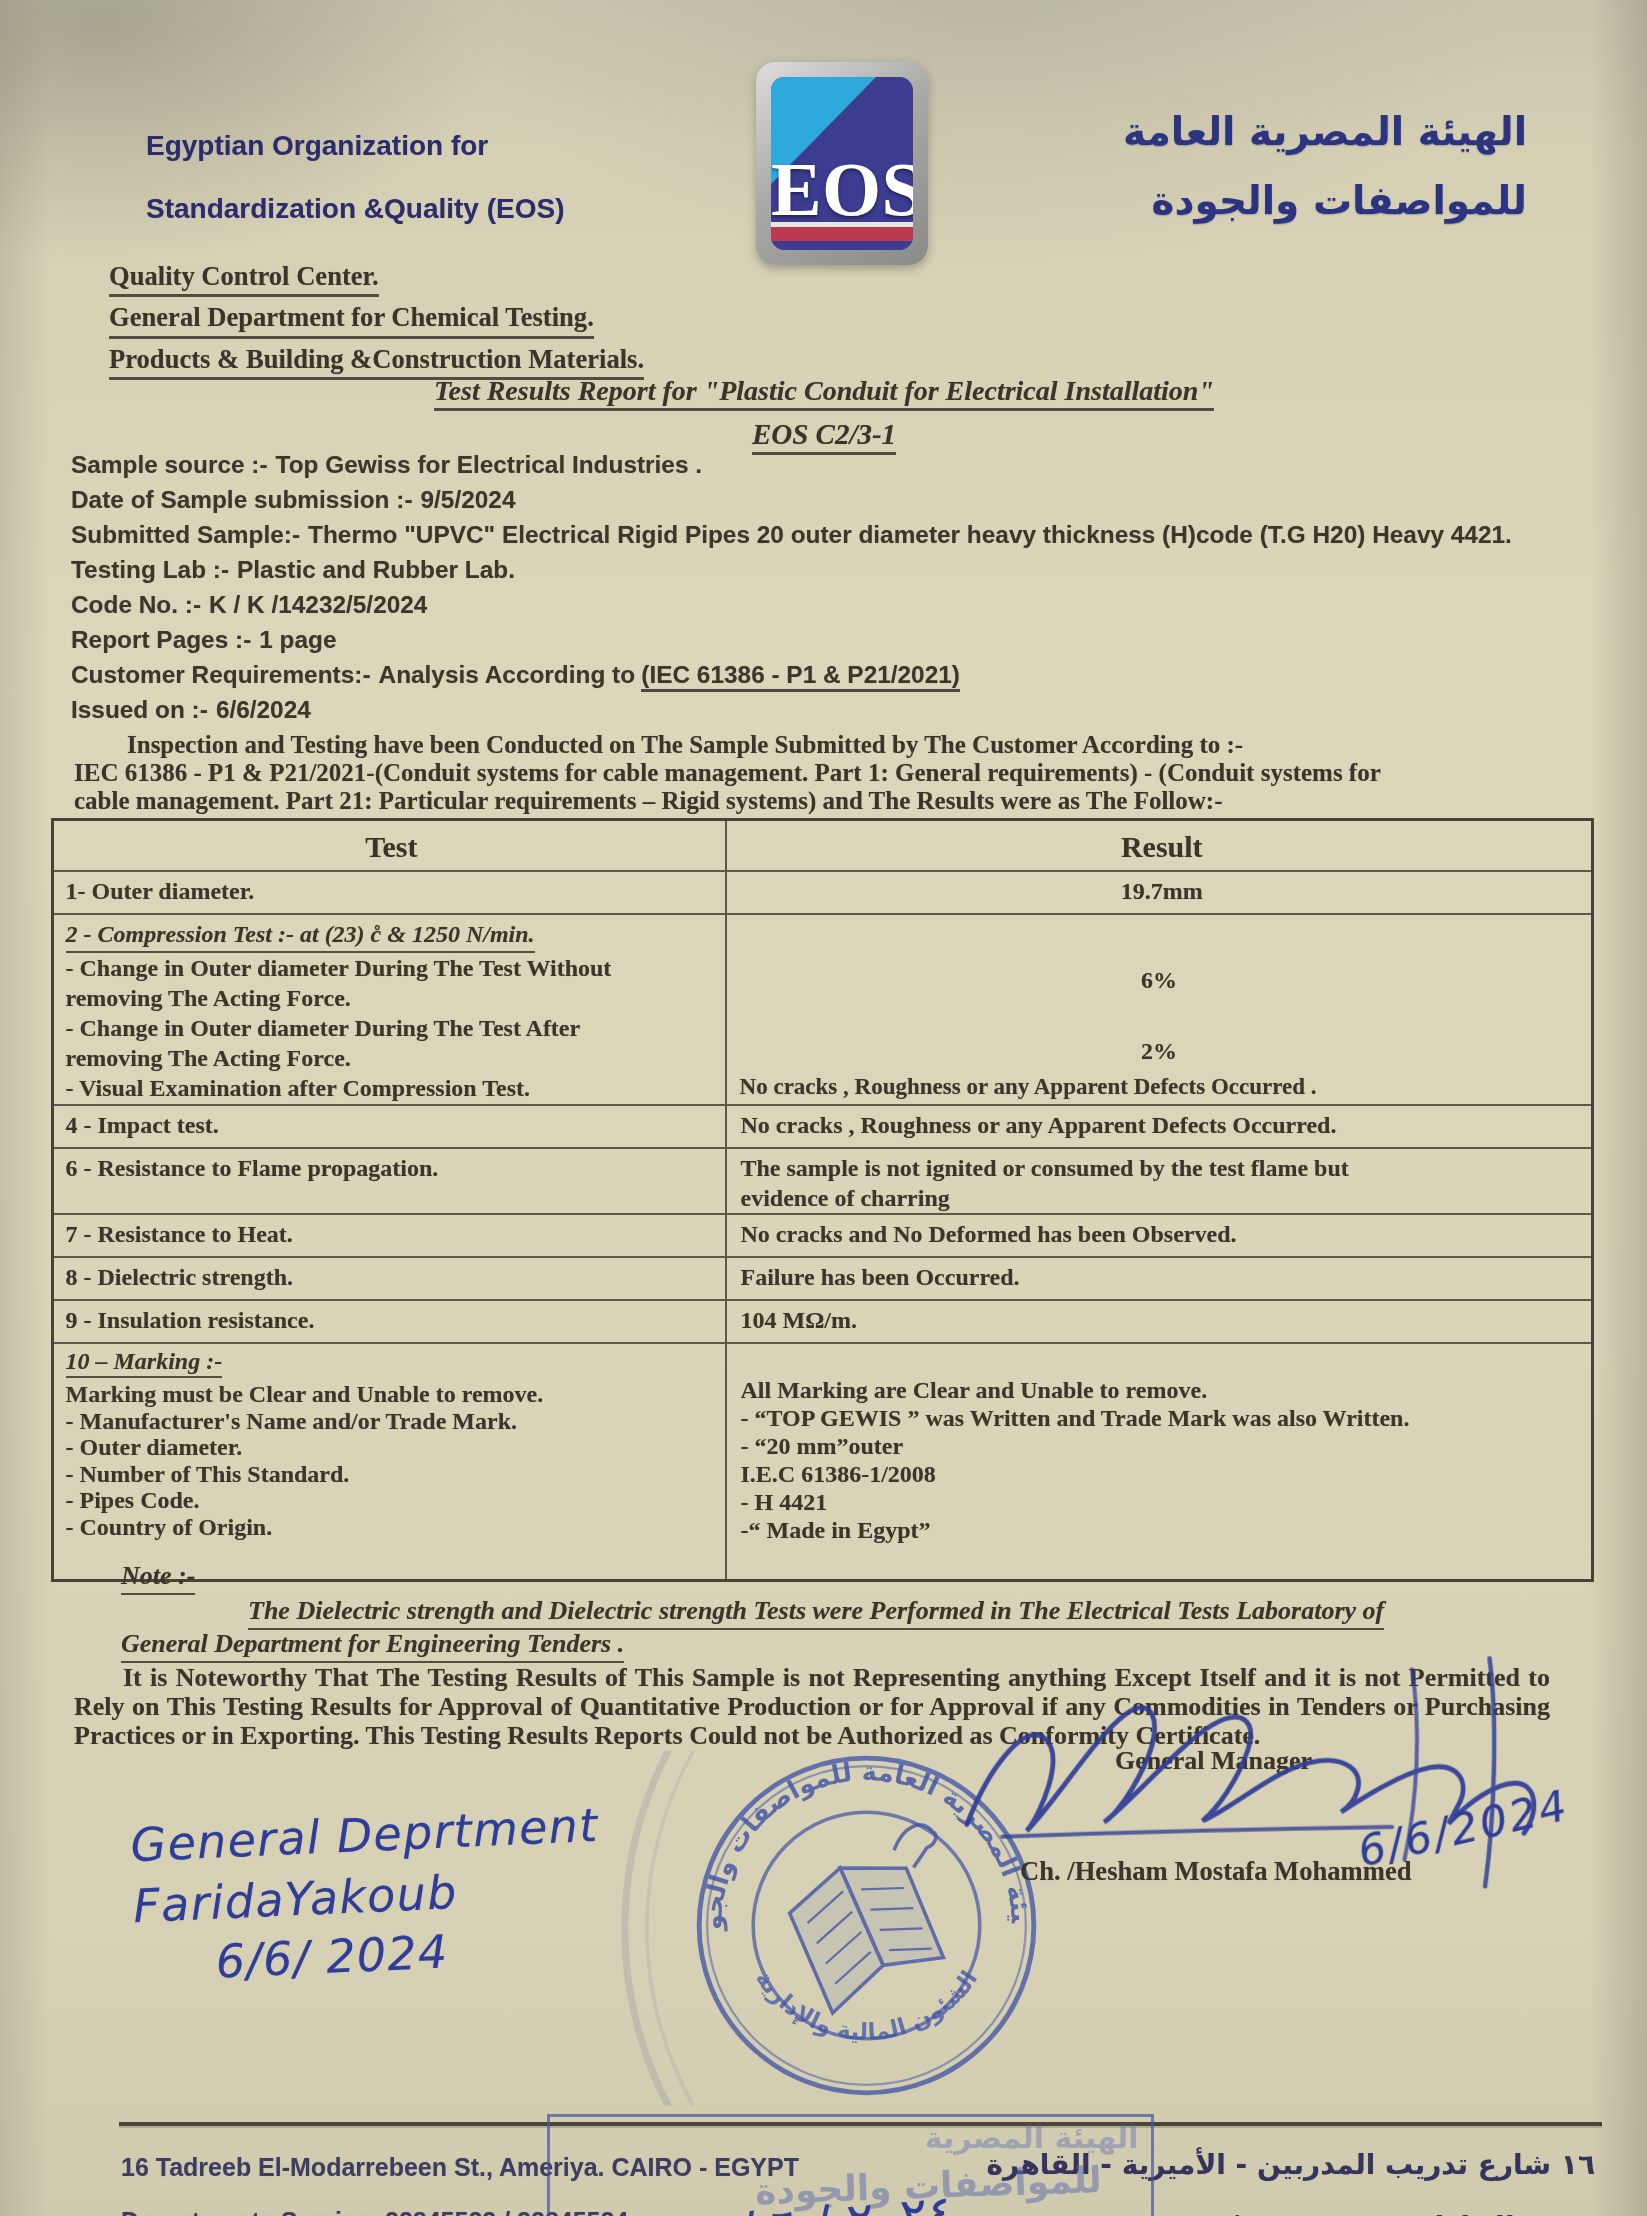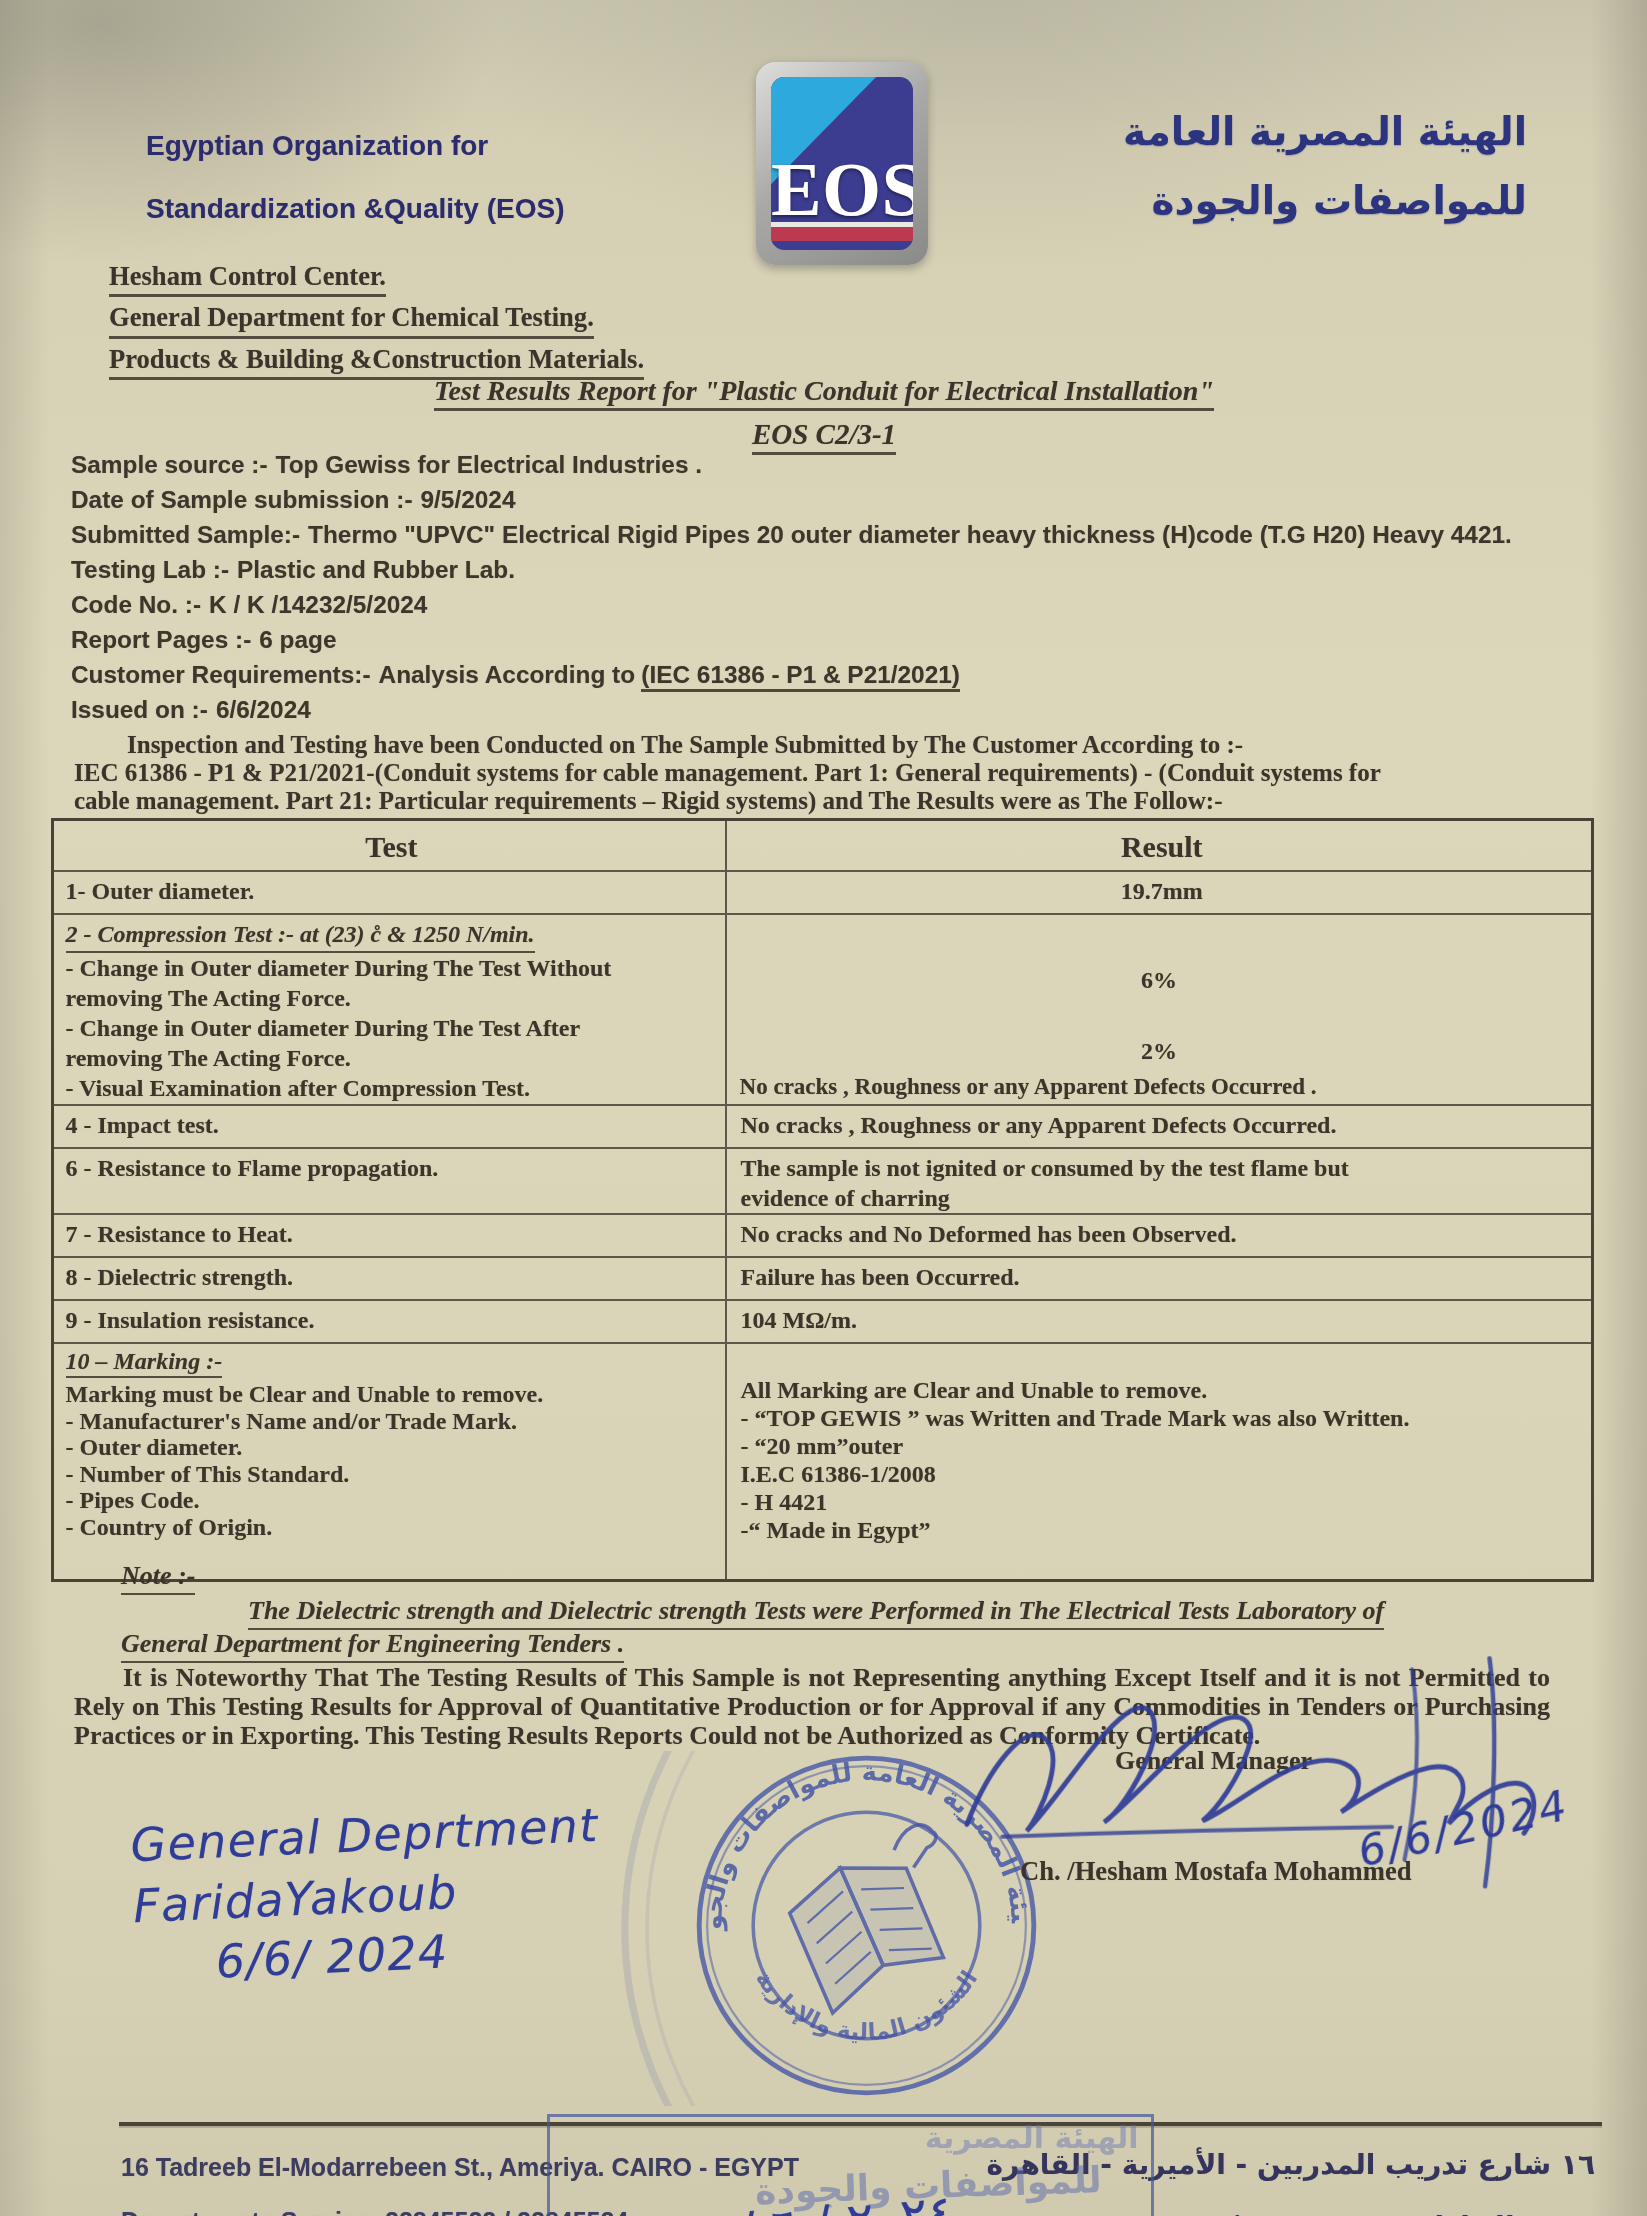--- a/index.html
+++ b/index.html
@@ -67,21 +67,21 @@
       </div>
     </div>
   </div>
 
   <div class="abs ar b" style="right:121px;top:97px;font-size:39px;line-height:69px;color:#2c3480;text-align:right;text-shadow:0 0.9px 1.3px rgba(44,52,128,.3);">
     <div>الهيئة المصرية العامة</div>
     <div>للمواصفات والجودة</div>
   </div>
 
   <div class="abs" style="left:109px;top:261px;">
-    <div class="b ink ul" style="display:table;font-size:26.6px;margin-bottom:5.3px;">Hesham Control Center.</div>
+    <div class="b ink ul" style="display:table;font-size:26.6px;margin-bottom:5.3px;">Quality Control Center.</div>
     <div class="b ink ul" style="display:table;font-size:26.6px;margin-bottom:5.3px;">General Department for Chemical Testing.</div>
     <div class="b ink ul" style="display:table;font-size:26.6px;">Products &amp; Building &amp;Construction Materials.</div>
   </div>
 
   <div class="abs ctr" style="top:375px;">
     <span class="b it ink ul" style="font-size:28px;">Test Results Report for "Plastic Conduit for Electrical Installation"</span>
   </div>
   <div class="abs ctr" style="top:418px;">
     <span class="b it ink ul" style="font-size:29px;">EOS C2/3-1</span>
   </div>
@@ -95,21 +95,21 @@
   <div class="field" style="top:521px;">
     <span class="flabel">Submitted Sample:-</span><span>Thermo "UPVC" Electrical Rigid Pipes 20 outer diameter heavy thickness (H)code (T.G H20) Heavy 4421.</span>
   </div>
   <div class="field" style="top:556px;">
     <span class="flabel">Testing Lab :-</span><span>Plastic and Rubber Lab.</span>
   </div>
   <div class="field" style="top:591px;">
     <span class="flabel">Code No. :-</span><span>K / K /14232/5/2024</span>
   </div>
   <div class="field" style="top:626px;">
-    <span class="flabel">Report Pages :-</span><span>6 page</span>
+    <span class="flabel">Report Pages :-</span><span>1 page</span>
   </div>
   <div class="field" style="top:661px;">
     <span class="flabel">Customer Requirements:-</span><span>Analysis According to</span><span class="ulb">(IEC 61386 - P1 &amp; P21/2021)</span>
   </div>
   <div class="field" style="top:696px;">
     <span class="flabel">Issued on :-</span><span>6/6/2024</span>
   </div>
 
   <div class="abs b ink" style="left:74px;top:731px;width:1520px;font-size:25px;line-height:28px;">
     <div style="padding-left:53px;">Inspection and Testing have been Conducted on The Sample Submitted by The Customer According to :-</div>

